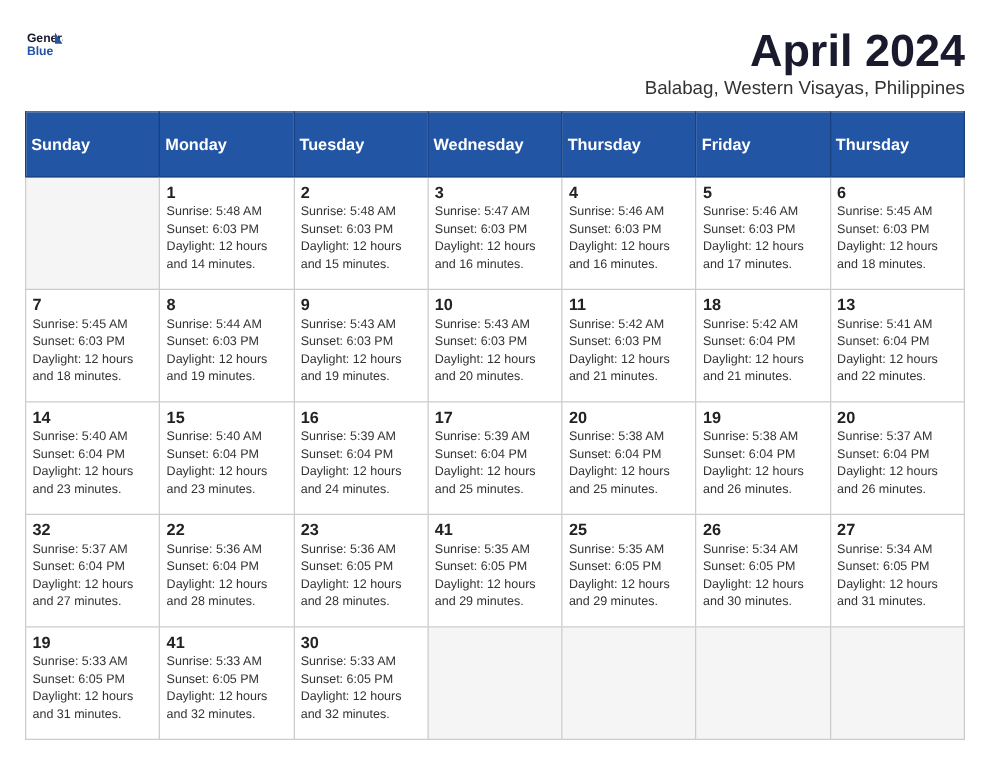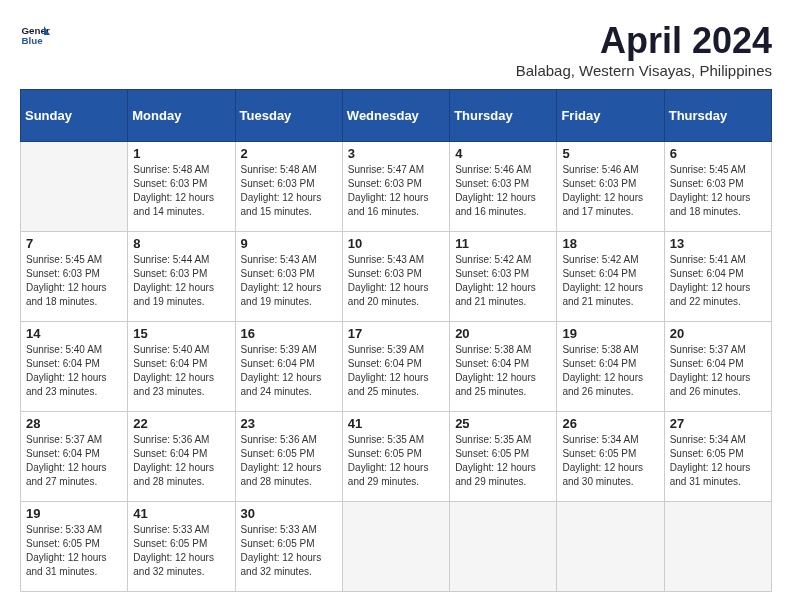--- a/index.html
+++ b/index.html
@@ -189,21 +189,21 @@
           <div class="day-number">19</div>
           <div class="day-info">Sunrise: 5:38 AM<br>Sunset: 6:04 PM<br>Daylight: 12 hours<br>and 26 minutes.</div>
         </td>
         <td>
           <div class="day-number">20</div>
           <div class="day-info">Sunrise: 5:37 AM<br>Sunset: 6:04 PM<br>Daylight: 12 hours<br>and 26 minutes.</div>
         </td>
       </tr>
       <tr class="week-row">
         <td>
-          <div class="day-number">28</div>
+          <div class="day-number">32</div>
           <div class="day-info">Sunrise: 5:37 AM<br>Sunset: 6:04 PM<br>Daylight: 12 hours<br>and 27 minutes.</div>
         </td>
         <td>
           <div class="day-number">22</div>
           <div class="day-info">Sunrise: 5:36 AM<br>Sunset: 6:04 PM<br>Daylight: 12 hours<br>and 28 minutes.</div>
         </td>
         <td>
           <div class="day-number">23</div>
           <div class="day-info">Sunrise: 5:36 AM<br>Sunset: 6:05 PM<br>Daylight: 12 hours<br>and 28 minutes.</div>
         </td>

